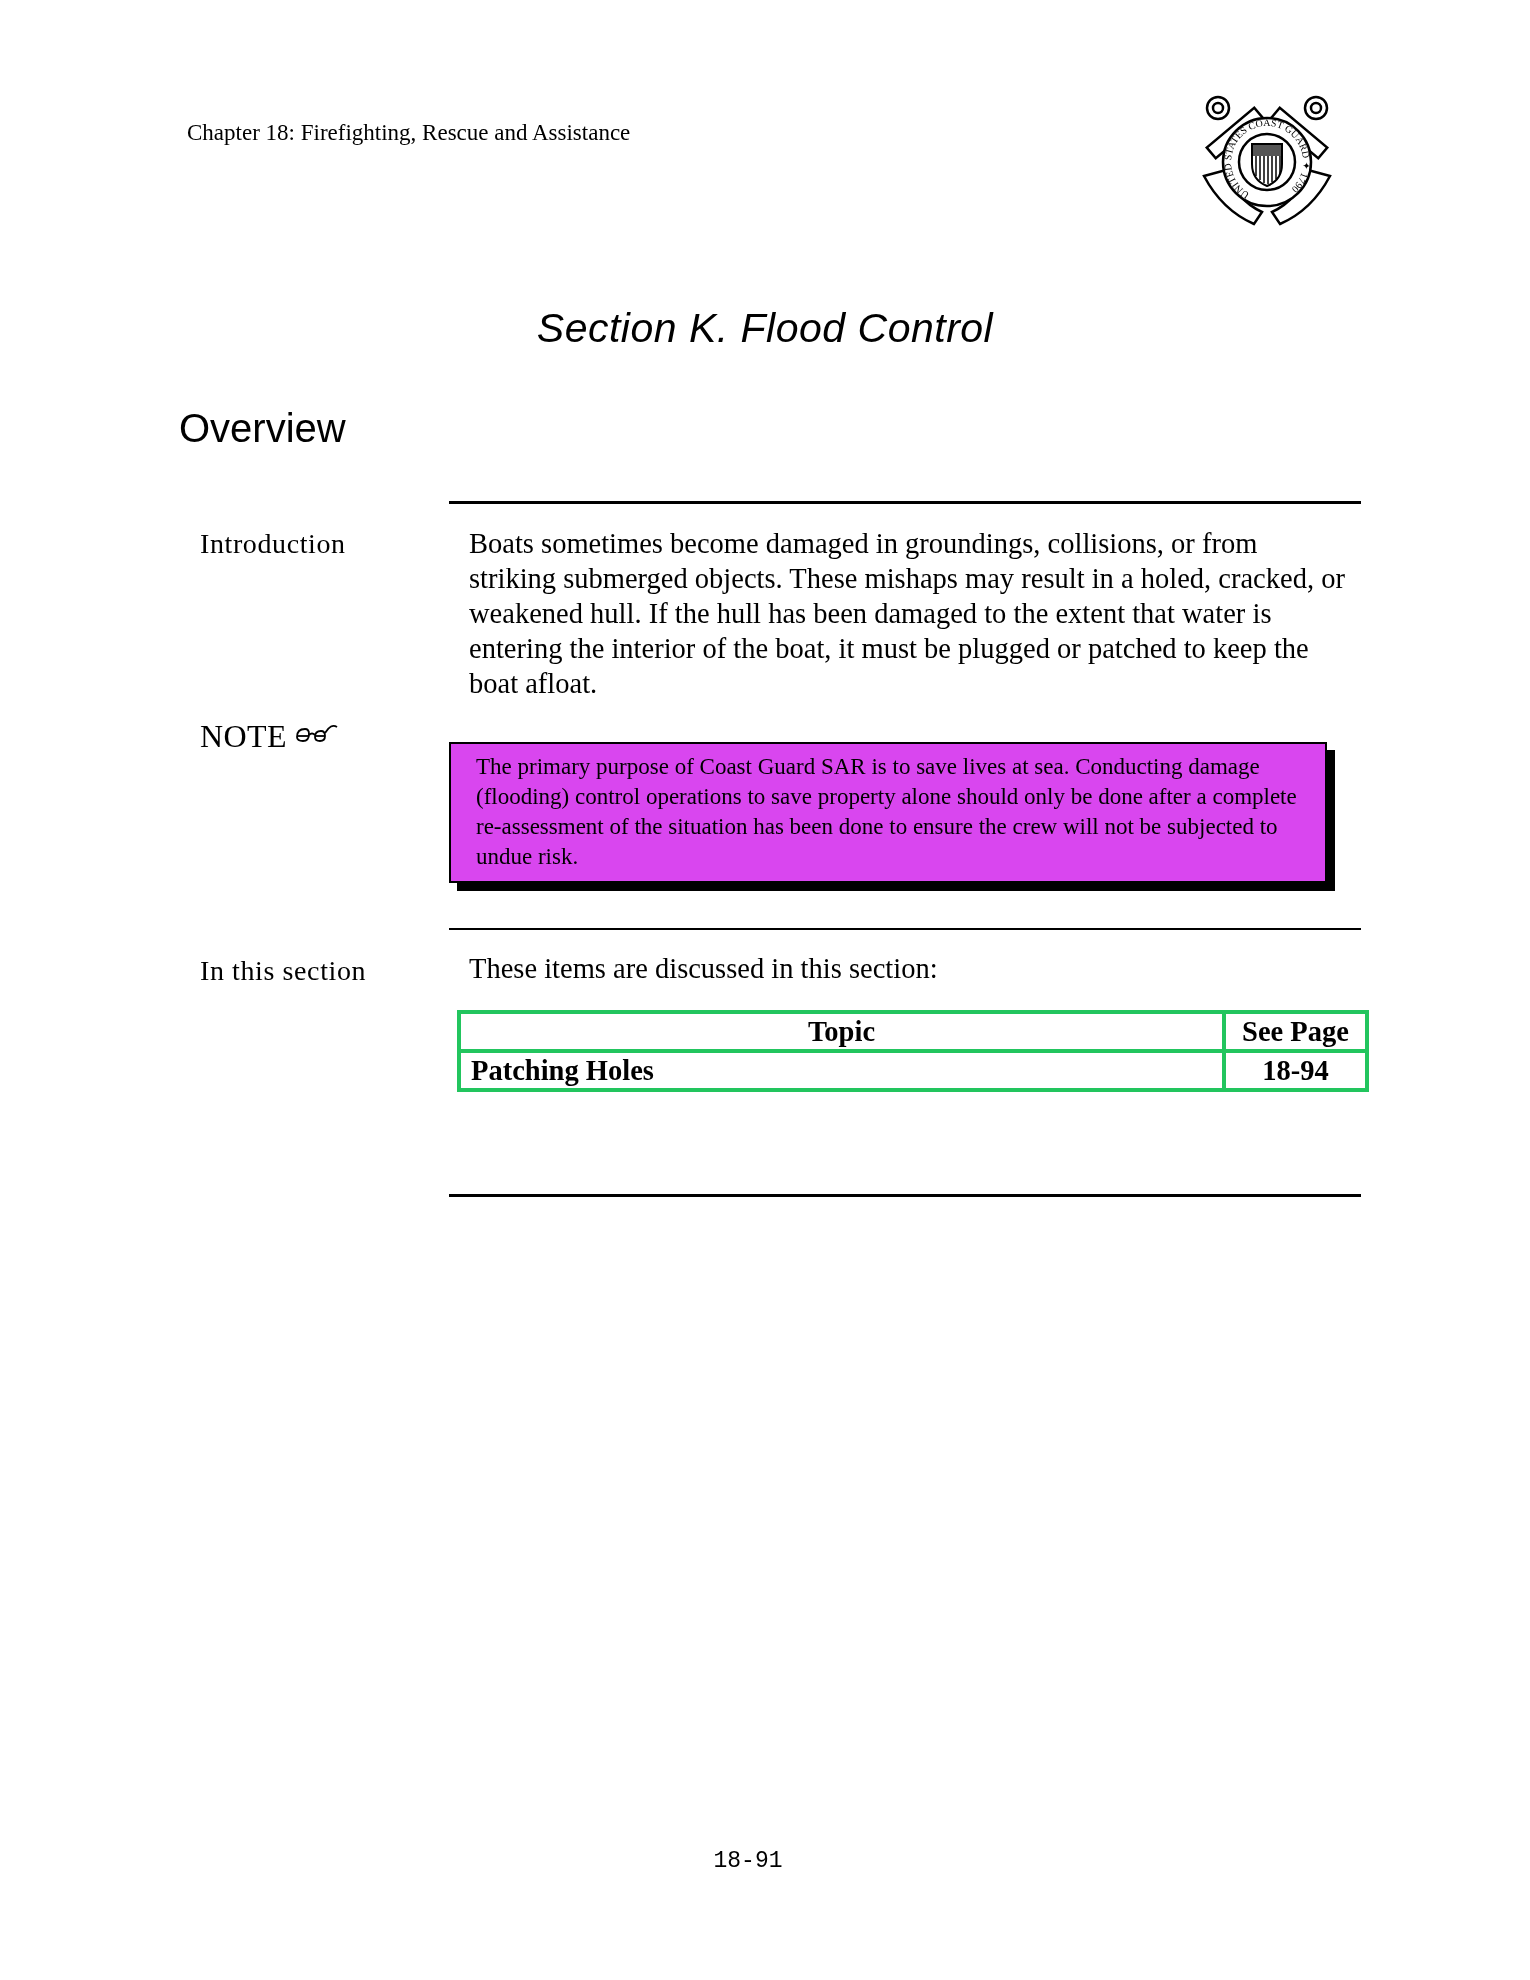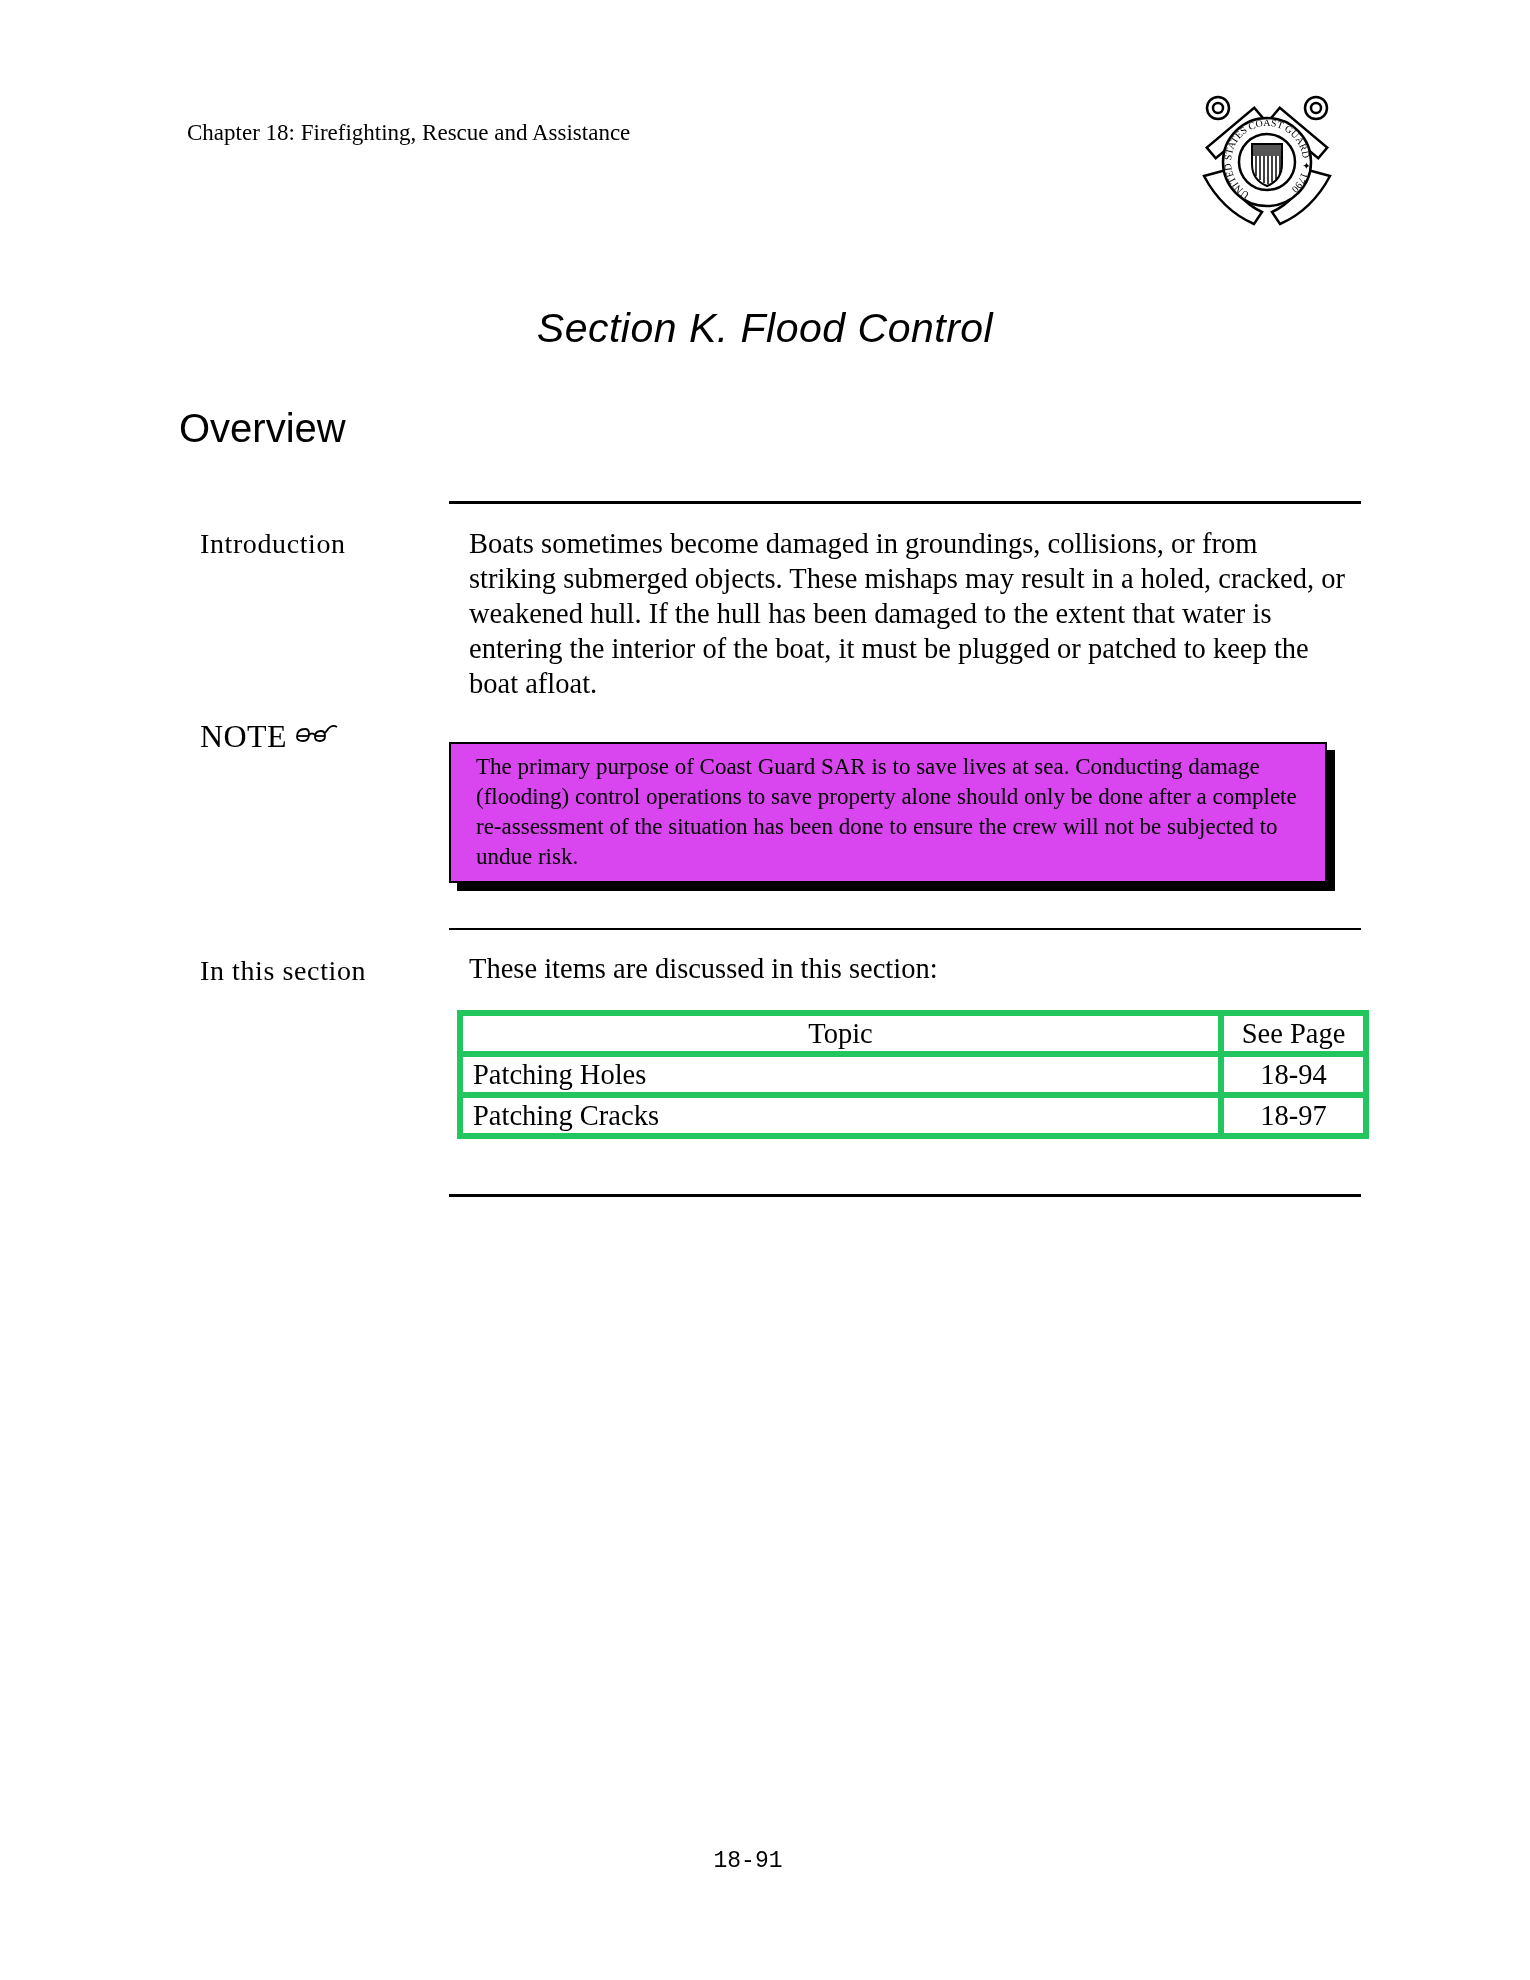--- a/index.html
+++ b/index.html
@@ -26,21 +26,21 @@
 
   #intro-body { left: 461px; top: 526px; width: 880px; font-size: 28.5px; line-height: 35px; }
 
   #note-box { left: 449px; top: 742px; width: 878px; height: 141px; border: 2px solid #000; background: #d946ef;
               box-shadow: 8px 8px 0 0 #000; box-sizing: border-box; }
   #note-text { position: absolute; left: 17px; top: 8px; right: 14px; font-size: 23px; line-height: 30px; }
 
   #section-lead { left: 461px; top: 953px; font-size: 28.5px; }
 
   #topics-table { position: absolute; left: 449px; top: 1010px; width: 912px; border-collapse: collapse; font-size: 28.5px; }
-  #topics-table th, #topics-table td { border: 6px solid #22c55e; padding: 0 10px; height: 35px; line-height: 33px; font-weight: normal; }
+  #topics-table th, #topics-table td { border: 4px solid #22c55e; padding: 0 10px; height: 35px; line-height: 33px; font-weight: bold; }
   #topics-table th.topic { text-align: center; }
   #topics-table th.page, #topics-table td.page { text-align: center; width: 127px; padding: 0 6px; }
   #topics-table td.topic { text-align: left; }
 
   #page-number { left: 0; width: 1480px; top: 1848px; text-align: center; font-size: 23px; font-family: Liberation Mono, monospace; }
 </style>
 </head>
 <body>
 
 <div id="running-header" class="abs serif">Chapter 18:  Firefighting, Rescue and Assistance</div>
@@ -120,22 +120,18 @@
     <tr>
       <th class="topic">Topic</th>
       <th class="page">See Page</th>
     </tr>
   </thead>
   <tbody>
     <tr>
       <td class="topic">Patching Holes</td>
       <td class="page">18-94</td>
     </tr>
-    <tr>
-      <td class="topic">Patching Cracks</td>
-      <td class="page">18-97</td>
-    </tr>
   </tbody>
 </table>
 
 <div id="rule-bottom" class="rule"></div>
 
 <div id="page-number" class="abs serif">18-91</div>
 
 </body></html>

